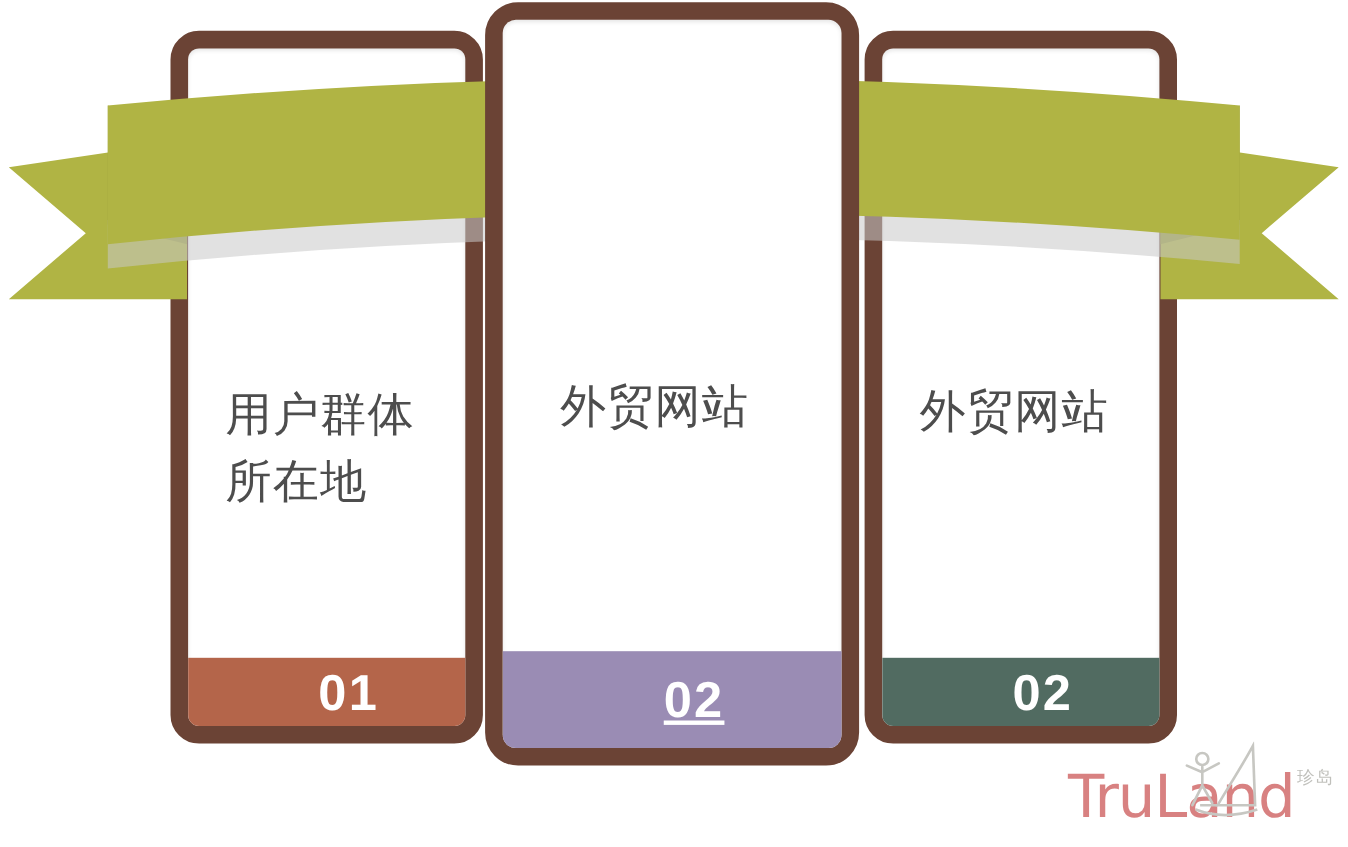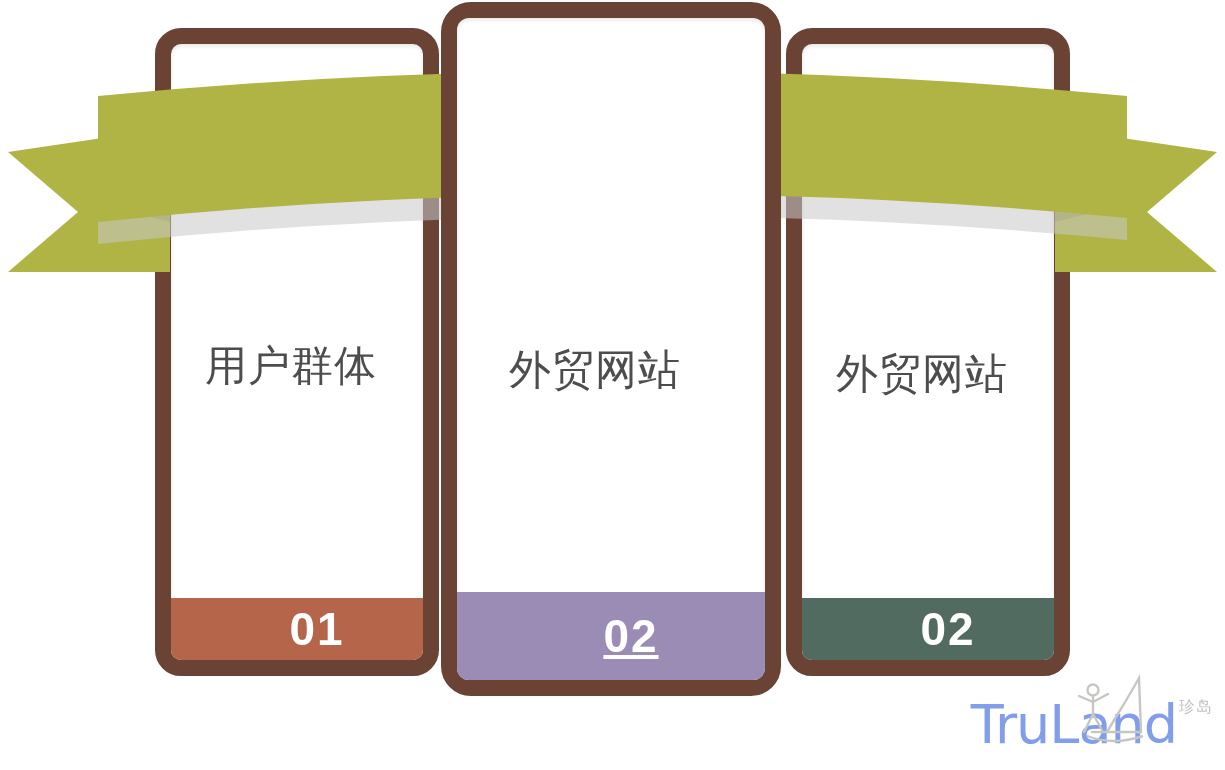--- a/index.html
+++ b/index.html
@@ -69,21 +69,21 @@
     border-width: 16px;
     border-radius: 30px;
     z-index: 12;
   }
   #card2 .card-inner { border-radius: 12px; }
 
   .card-text {
     position: absolute;
     left: 0;
     right: 0;
-    top: 292px;
+    top: 303px;
     padding: 0 34px;
     font-size: 42px;
     line-height: 1.45;
     color: #4d4d4d;
     letter-spacing: 1px;
     box-sizing: border-box;
   }
   #card2 .card-text { top: 322px; padding: 0 52px; }
   #card3 .card-text { top: 300px; }
 
@@ -161,20 +161,21 @@
 </style>
 </head>
 <body>
 
 <div class="slide">
 
   <div class="card" id="card1" style="border-color: rgb(107, 67, 53); background: rgb(107, 67, 53);">
     <div class="card-inner">
       <div class="card-text" style="color: rgb(77, 77, 77);">
         <div>用户群体</div>
+        <div>所在地</div>
       </div>
       <div class="card-num" id="num1" style="background: rgb(180, 101, 74);">
         <span>01</span>
       </div>
     </div>
   </div>
 
   <div class="card" id="card3" style="border-color: rgb(107, 67, 53); background: rgb(107, 67, 53);">
     <div class="card-inner">
       <div class="card-text" style="color: rgb(77, 77, 77);">
@@ -210,21 +211,21 @@
       <div class="card-text" style="color: rgb(77, 77, 77);">
         <div>外贸网站</div>
       </div>
       <div class="card-num" id="num2" style="background: rgb(154, 140, 180); text-decoration: underline;">
         <span>02</span>
       </div>
     </div>
   </div>
 
   <div class="watermark">
-    <div class="wm-text" style="color: #1d4ed8;">TruLand</div>
+    <div class="wm-text" style="color: #b91c1c;">TruLand</div>
     <div class="wm-cn" style="color: rgb(141, 141, 133);">珍岛</div>
     <svg class="wm-mark" viewBox="0 0 110 74">
       <path d="M72 4 C 60 26, 48 44, 40 58 L 74 58 Z" fill="none" stroke="#9a9a92" stroke-width="2.4"></path>
       <path d="M24 58 L 40 58" stroke="#9a9a92" stroke-width="2.4" fill="none"></path>
       <path d="M20 62 Q 46 72, 76 62" stroke="#9a9a92" stroke-width="2.4" fill="none"></path>
       <circle cx="26" cy="16" r="5.5" fill="none" stroke="#9a9a92" stroke-width="2.4"></circle>
       <path d="M26 23 L 26 40 M 26 40 L 17 58 M 26 40 L 35 56 M 26 28 L 12 22 M 26 28 L 41 20" stroke="#9a9a92" stroke-width="2.4" fill="none" stroke-linecap="round"></path>
     </svg>
   </div>
 

